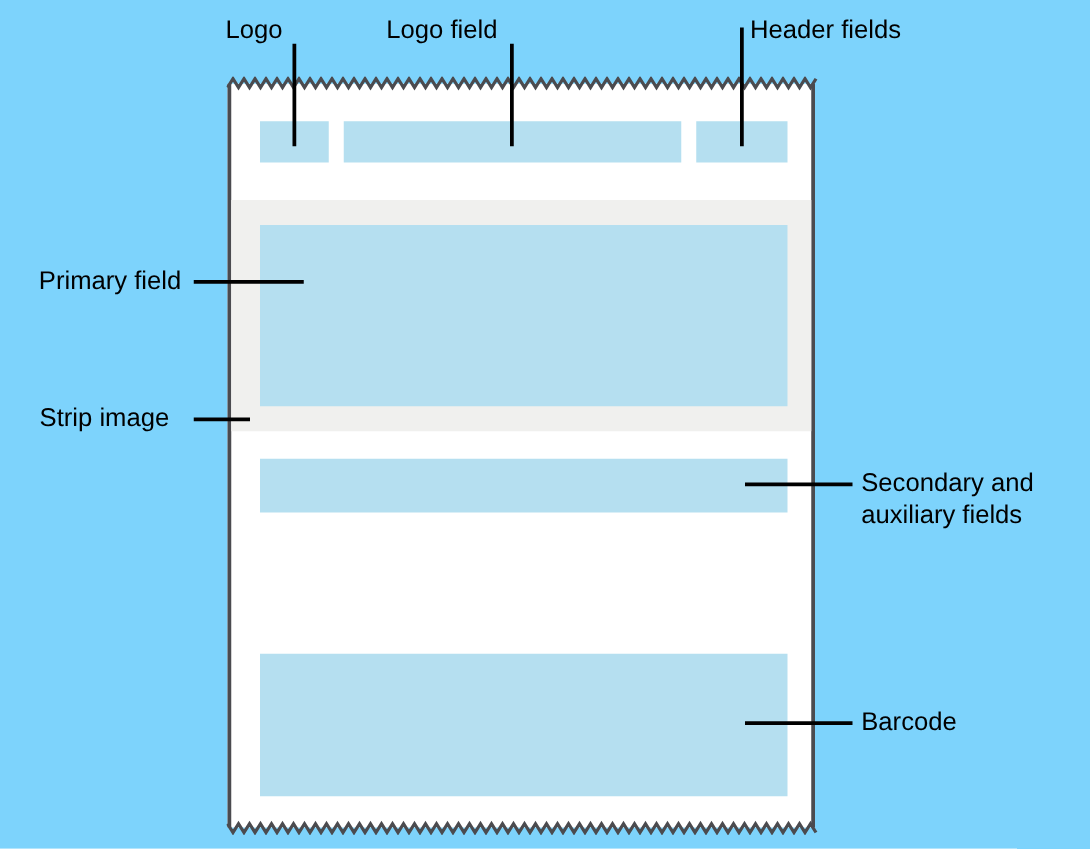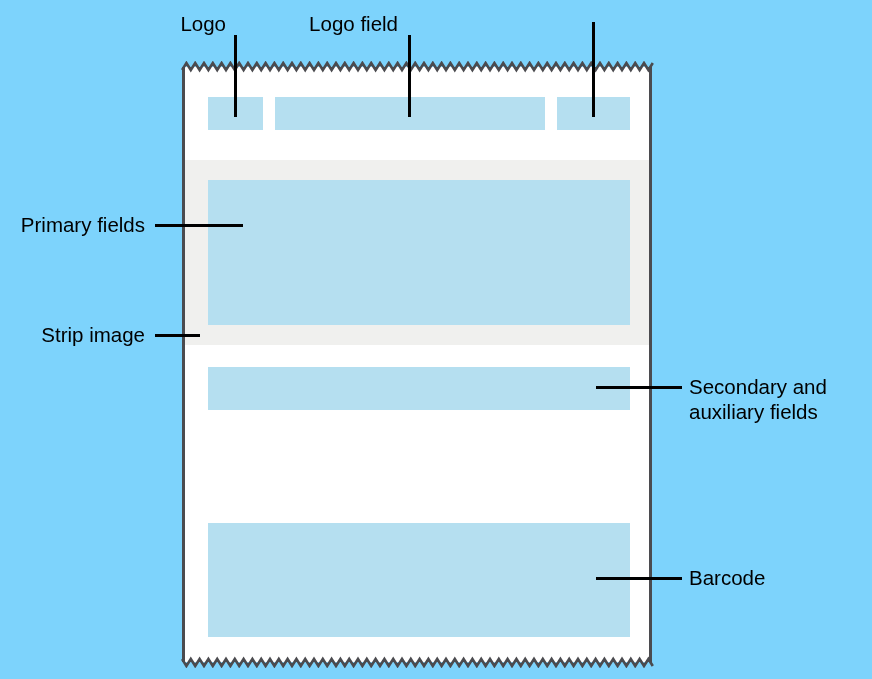--- a/index.html
+++ b/index.html
@@ -108,26 +108,27 @@
   <div class="field" style="left:208px; top:367px; width:422px; height:43px;"></div>
 
   <div class="field" style="left:208px; top:523px; width:422px; height:114px;"></div>
 
   <div class="anno anno-left" style="left:118px; top:11px; width:108px;">Logo</div>
   <div class="leader-v" style="left:234px; top:35px; height:82px;"></div>
 
   <div class="anno anno-left" style="left:252px; top:11px; width:146px;">Logo field</div>
   <div class="leader-v" style="left:408px; top:35px; height:82px;"></div>
 
+  <div class="anno anno-right" style="left:600px; top:11px; width:260px;">Header fields</div>
   <div class="leader-v" style="left:592px; top:22px; height:95px;"></div>
 
-  <div class="anno anno-left" style="left:8px; top:212px; width:137px;">Primary fields</div>
+  <div class="anno anno-left" style="left:8px; top:212px; width:137px;">Primary field</div>
   <div class="leader-h" style="left:155px; top:224px; width:88px;"></div>
 
-  <div class="anno anno-left" style="left:22px; top:322px; width:123px;">Strip image</div>
+  <div class="anno anno-left" style="left:22px; top:322px; width:123px;text-align:center;">Strip image</div>
   <div class="leader-h" style="left:155px; top:334px; width:45px;"></div>
 
   <div class="anno anno-right" style="left:689px; top:374px; width:186px;">Secondary and
 auxiliary fields</div>
   <div class="leader-h" style="left:596px; top:386px; width:86px;"></div>
 
   <div class="anno anno-right" style="left:689px; top:565px; width:186px;">Barcode</div>
   <div class="leader-h" style="left:596px; top:577px; width:86px;"></div>
 
 </div>

